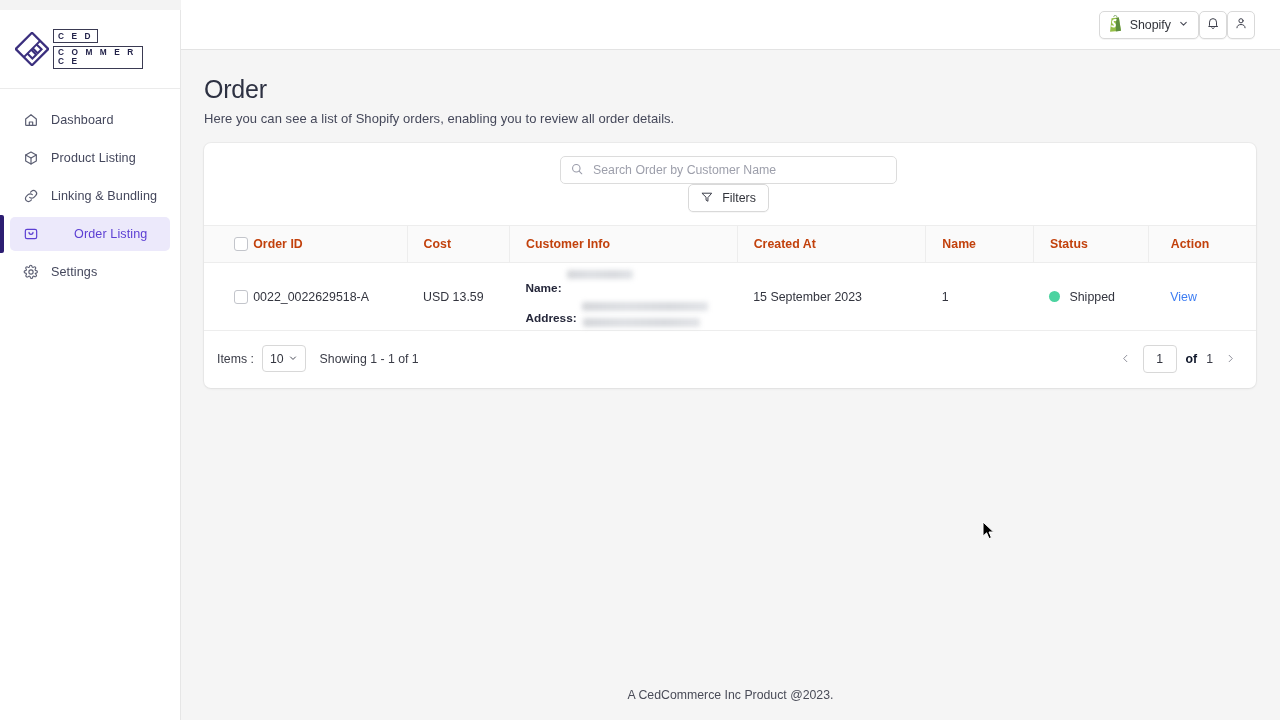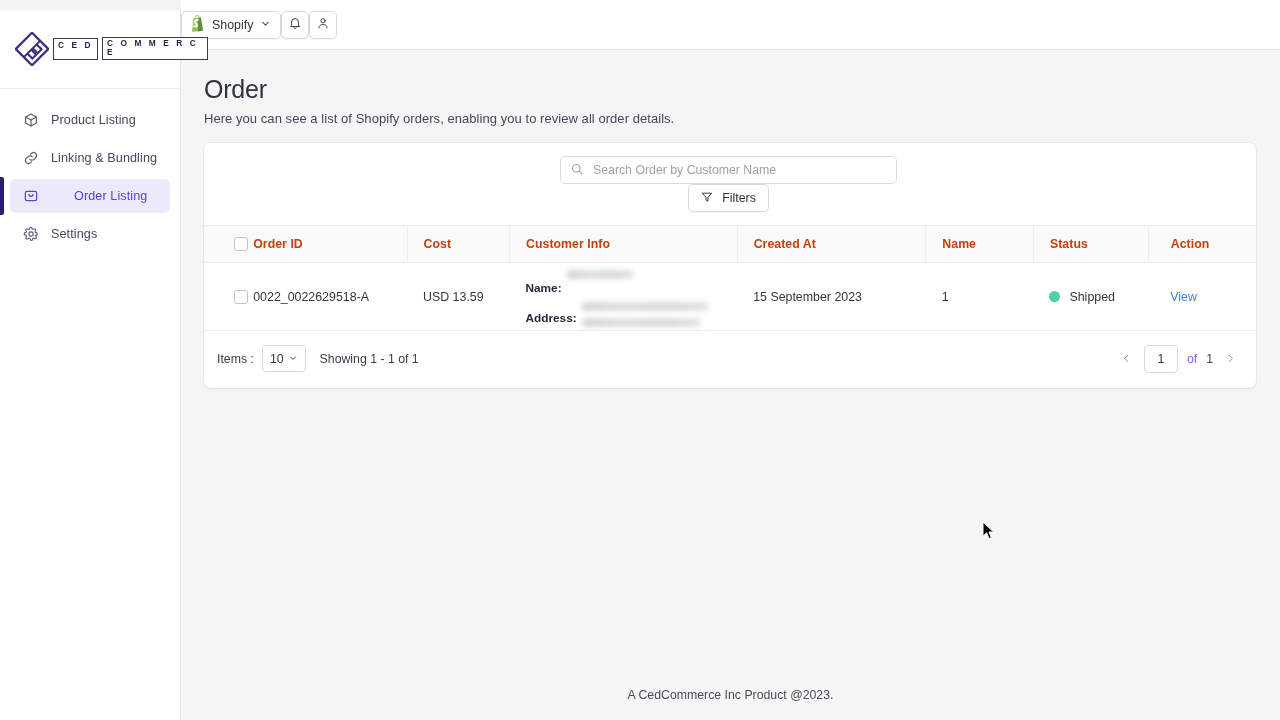--- a/index.html
+++ b/index.html
@@ -58,37 +58,37 @@
     width: 38px;
     height: 38px;
     flex: 0 0 38px;
     display: flex;
     align-items: center;
     justify-content: center;
   }
 
   .logo-text {
     display: flex;
-    flex-direction: row;
+    flex-direction: column;
     margin-left: 2px;
     gap: 4px;
   }
   .logo-line {
     border: 1.2px solid #3a3a52;
     font-size: 8.3px;
     letter-spacing: 2.6px;
     font-weight: 700;
     color: #23234a;
     padding: 1.5px 3px 1.5px 4px;
     line-height: 9px;
     font-family: "Liberation Sans", sans-serif;
     background: #fff;
   }
   .logo-line.l1 { width: 45px; }
-  .logo-line.l2 { width: 106px; margin-top: -1.2px; }
+  .logo-line.l2 { width: 90px; margin-top: -1.2px; }
 
   .nav {
     padding-top: 12px;
     display: flex;
     flex-direction: column;
   }
 
   .nav-item {
     display: flex;
     align-items: center;
@@ -140,20 +140,21 @@
     position: relative;
   }
 
   .topbar {
     height: 50px;
     flex: 0 0 50px;
     background: #ffffff;
     border-bottom: 1px solid #e3e3e3;
     display: flex;
     align-items: center;
+    justify-content: flex-end;
     padding-right: 25px;
   }
 
   .shopify-btn {
     height: 28px;
     display: flex;
     align-items: center;
     gap: 7px;
     border: 1px solid #d9d9d9;
     border-radius: 5px;
@@ -381,21 +382,21 @@
   }
   .page-input {
     width: 34px; height: 28px;
     border: 1px solid #d8d8d8;
     border-radius: 4px;
     display: flex; align-items: center; justify-content: center;
     font-size: 12.3px; color: #33353f;
     background: #fff;
     cursor: text;
   }
-  .of-label { color: #8b5cf6; }
+  .of-label { color: #0f172a; font-weight: bold; }
 
   
   .footer {
     height: 36px;
     flex: 0 0 36px;
     display: flex;
     align-items: center;
     justify-content: center;
     font-size: 12.3px;
     color: #4a4c58;
@@ -434,20 +435,29 @@
         </svg>
       </div>
       <div class="logo-text">
         <span class="logo-line l1">C E D</span>
         <span class="logo-line l2">C O M M E R C E</span>
       </div>
     </div>
 
     <nav class="nav">
 
+      <div class="nav-item">
+        <span class="nav-ico">
+          <svg width="16" height="16" viewBox="0 0 24 24" fill="none" stroke="currentColor" stroke-width="1.8" stroke-linecap="round" stroke-linejoin="round">
+            <path d="M4 10.5 L12 4 L20 10.5 V19 a1 1 0 0 1 -1 1 H5 a1 1 0 0 1 -1 -1 Z"></path>
+            <path d="M9.5 20 v-5 h5 v5"></path>
+          </svg>
+        </span>
+        <span>Dashboard</span>
+      </div>
 
       <div class="nav-item">
         <span class="nav-ico">
           <svg width="16" height="16" viewBox="0 0 24 24" fill="none" stroke="currentColor" stroke-width="1.8" stroke-linecap="round" stroke-linejoin="round">
             <path d="M12 3 L20 7.5 V16.5 L12 21 L4 16.5 V7.5 Z"></path>
             <path d="M4 7.5 L12 12 L20 7.5"></path>
             <path d="M12 12 V21"></path>
           </svg>
         </span>
         <span>Product Listing</span>

